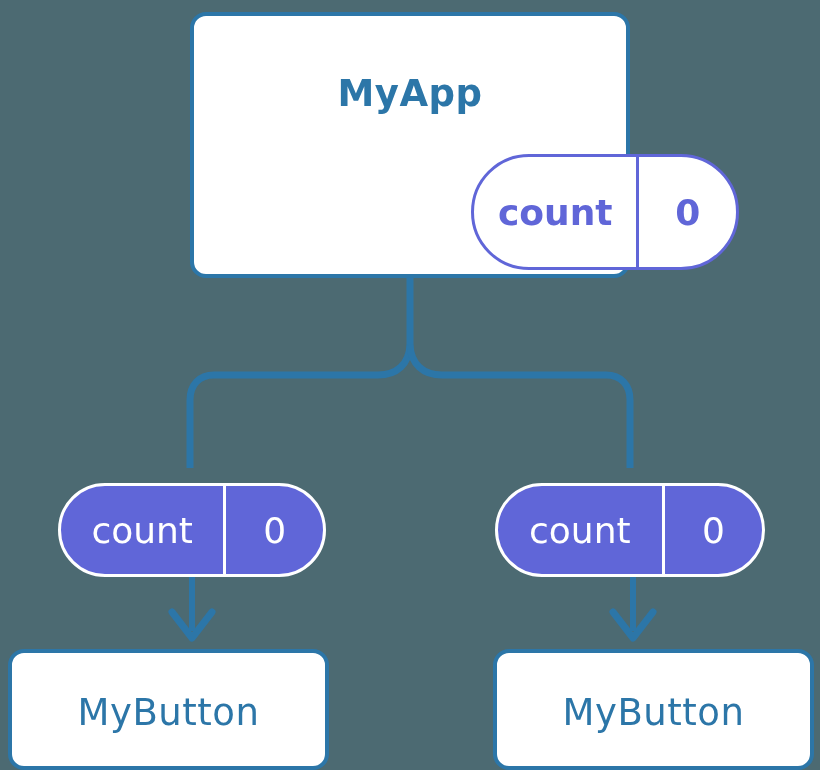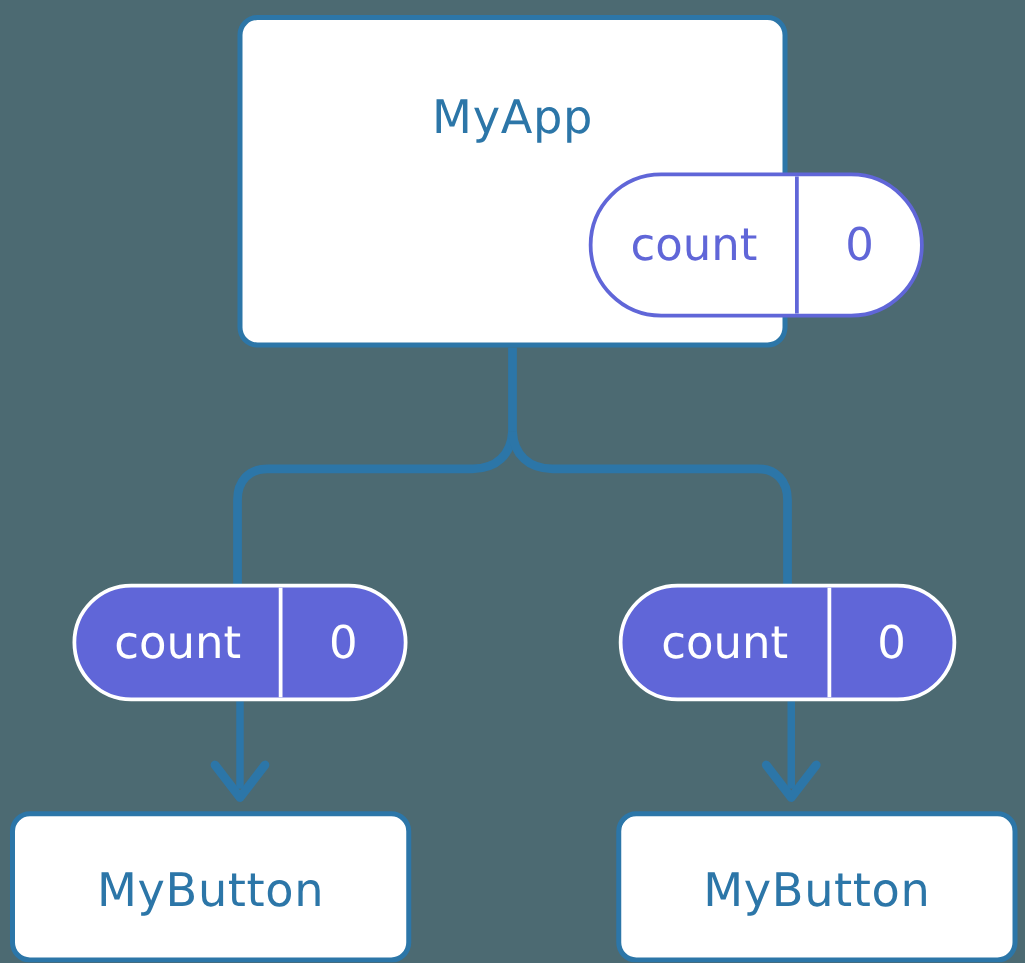--- a/index.html
+++ b/index.html
@@ -44,20 +44,21 @@
     font-size: 37px;
     letter-spacing: 0.5px;
     white-space: nowrap;
   }
 
   #app-card {
     left: 190px;
     top: 12px;
     width: 440px;
     height: 266px;
+    font-weight: bold;
   }
   #app-card .comp-title {
     top: 56px;
   }
 
   #btn-card-left {
     left: 8px;
     top: 649px;
     width: 321px;
     height: 121px;
@@ -77,20 +78,21 @@
   }
 
   
   .pill {
     position: absolute;
     display: flex;
     align-items: stretch;
     border-radius: 999px;
     box-sizing: border-box;
     overflow: hidden;
+    margin-top: 16px;
   }
   .pill .pill-key,
   .pill .pill-val {
     display: flex;
     align-items: center;
     justify-content: center;
     font-size: 36px;
     box-sizing: border-box;
     white-space: nowrap;
   }

